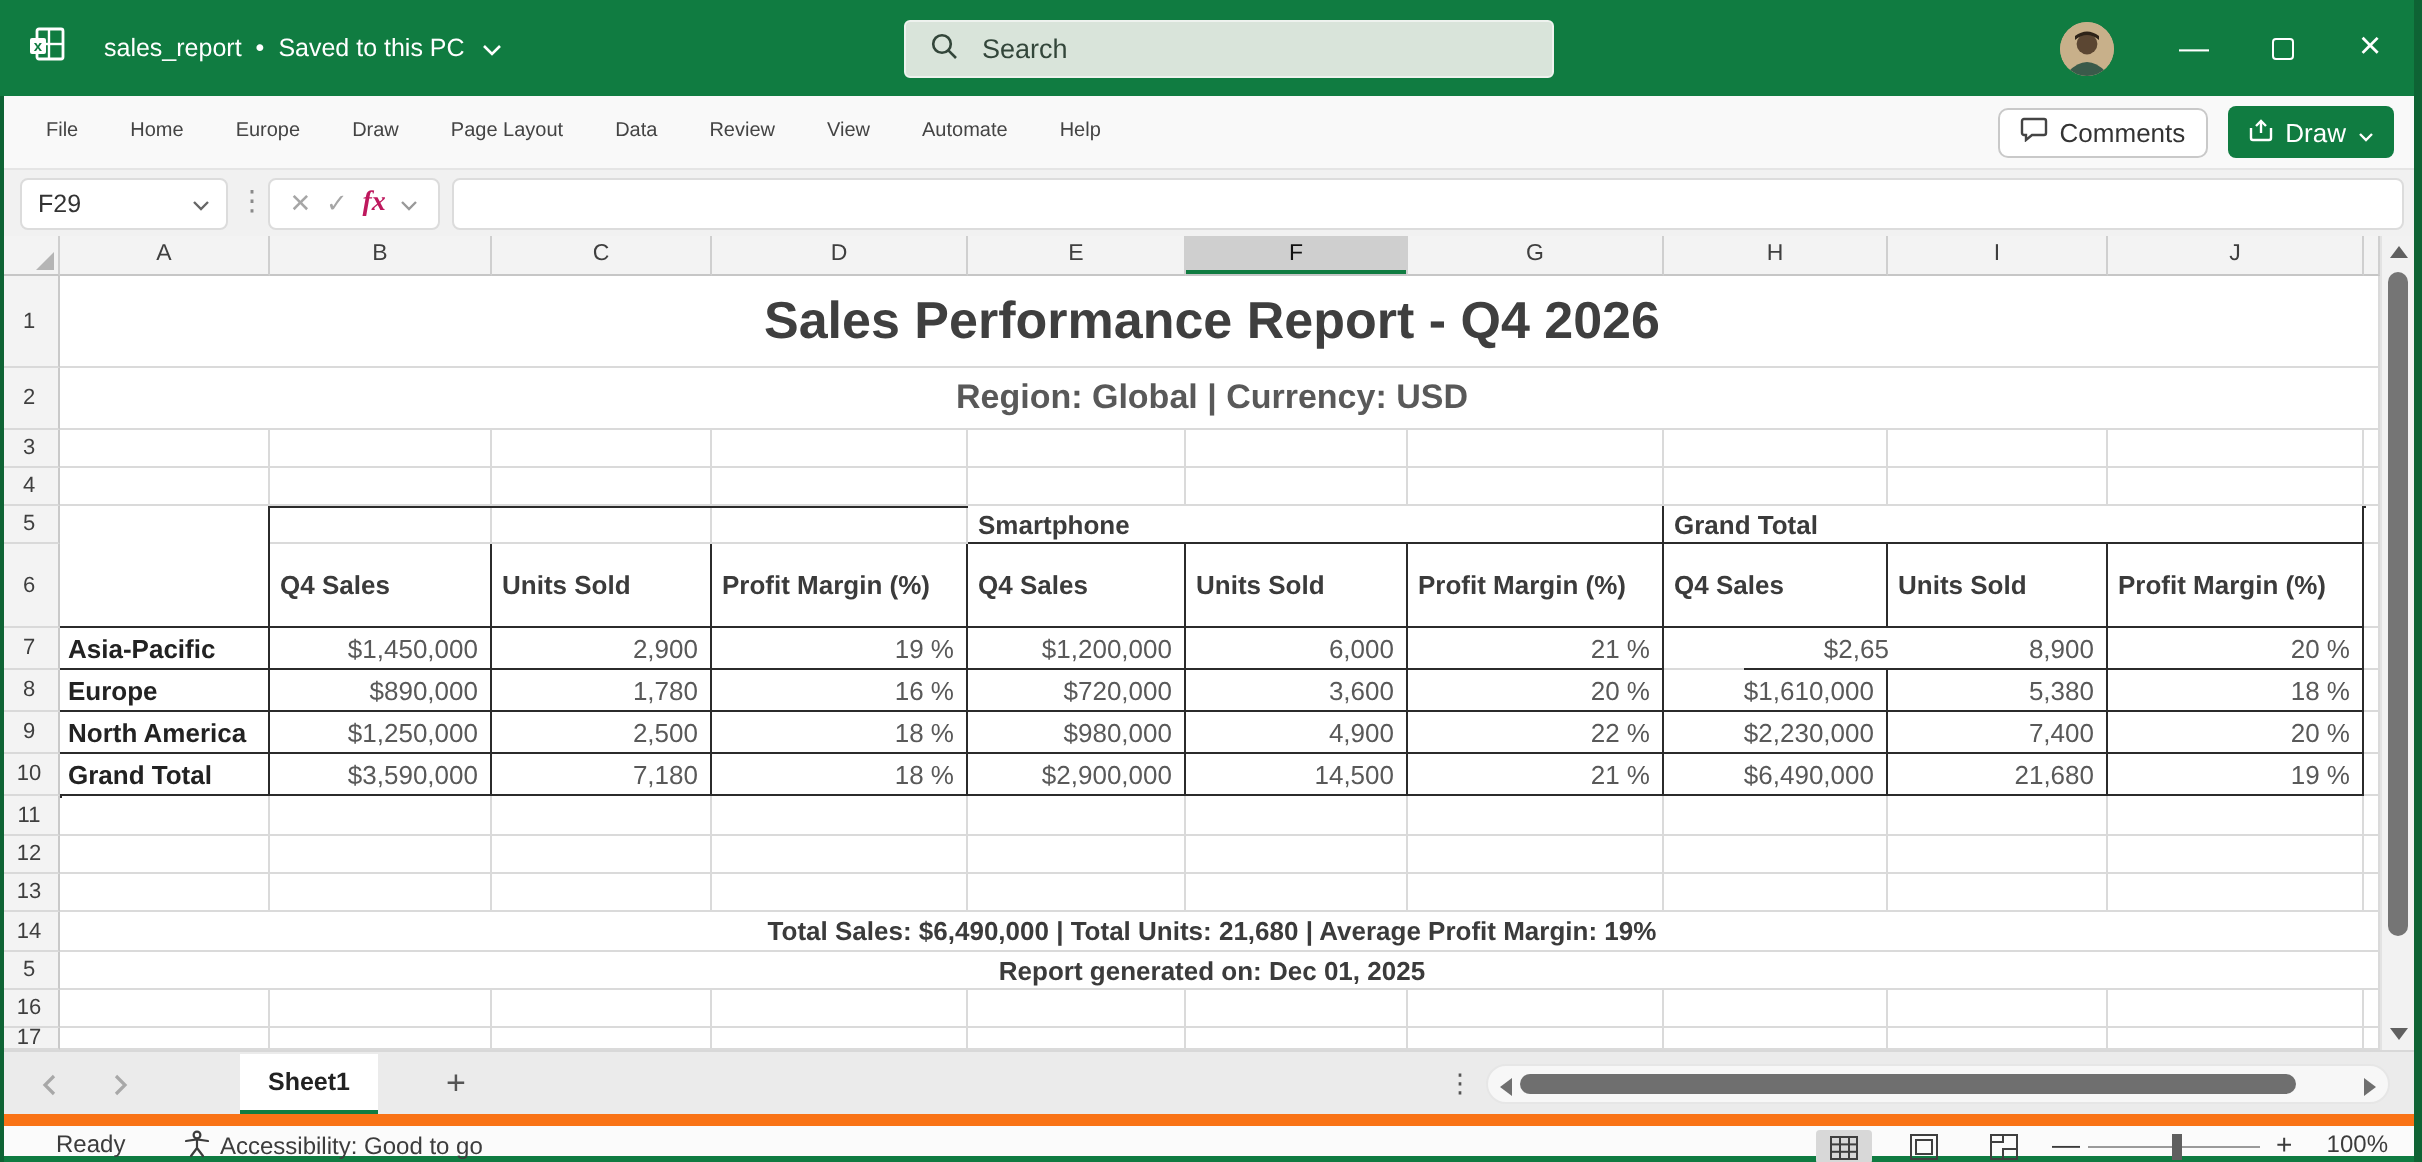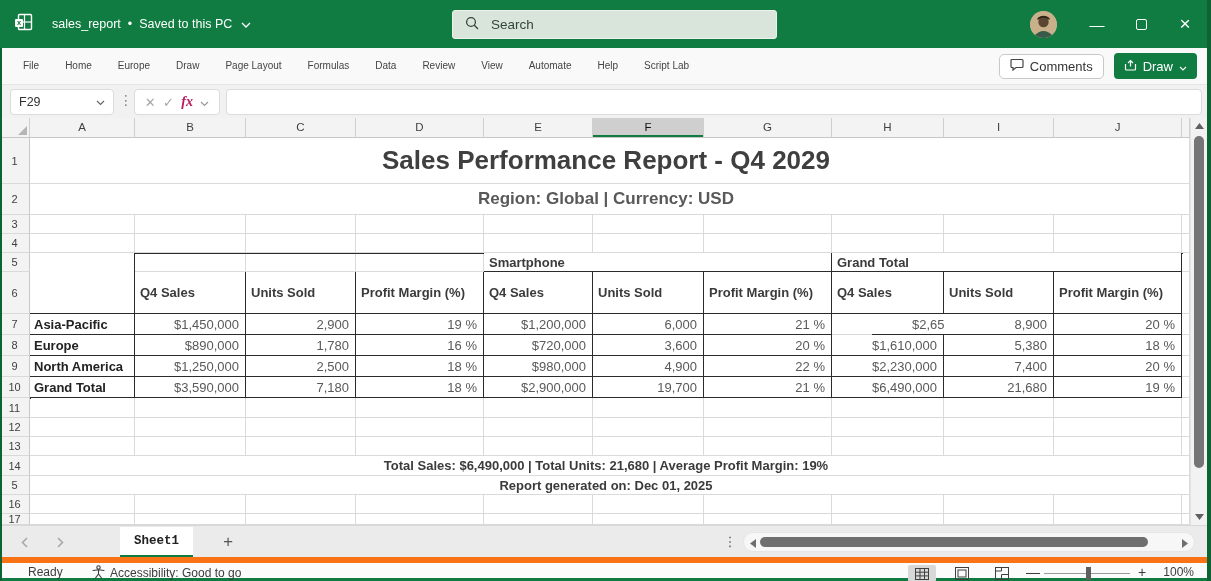--- a/index.html
+++ b/index.html
@@ -72,21 +72,21 @@
   .thdr { font-weight:bold; color:#3b3b3b; padding-left:5px; }
   .tlabel { font-weight:bold; color:#222; padding-left:4px; }
   .tval { color:#595959; justify-content:flex-end; padding-right:6px; }
 
   
   #vscroll { position:absolute; left:1190px; top:0; width:17px; height:407px; background:#f2f2f2; border-left:1px solid #e3e3e3; }
   #vscroll .thumb { position:absolute; left:3px; top:18px; width:10px; height:332px; background:#757575; border-radius:5px; }
   .sarrow { position:absolute; left:0; width:17px; height:16px; display:flex; align-items:center; justify-content:center; }
 
   
-  #tabbar { left:0; top:525px; width:1211px; height:32px; background:#ebebeb; border-top:1px solid #d8d8d8;font-family:Liberation Mono, monospace; }
+  #tabbar { left:0; top:525px; width:1211px; height:32px; background:#ebebeb; border-top:1px solid #d8d8d8; }
   .nav-arrow { position:absolute; top:0; height:32px; width:24px; display:flex; align-items:center; justify-content:center; color:#a8a8a8; }
   #sheet-tab { position:absolute; left:120px; top:1px; height:31px; background:#fff; border-bottom:3px solid var(--green,#107C41);
                padding:0 14px; display:flex; align-items:center; font-size:12.5px; font-weight:bold; color:#222; }
   #add-sheet { position:absolute; left:214px; top:0; height:32px; width:28px; display:flex; align-items:center;
                justify-content:center; color:#555; font-size:17px; }
   #tab-more { position:absolute; left:722px; top:0; height:32px; width:16px; display:flex; align-items:center;
               justify-content:center; color:#555; font-size:13px; }
   #hscroll { position:absolute; left:743px; top:6px; width:452px; height:20px; background:#f7f7f7;
              border:1px solid #e6e6e6; border-radius:10px; }
   #hscroll .thumb { position:absolute; left:16px; top:4px; width:388px; height:10px; background:#6f6f6f; border-radius:5px; }
@@ -156,27 +156,25 @@
   </div>
 </div>
 
 <div id="ribbon" class="abs">
   <div id="ribbon-tabs" style="display:flex;">
       <div class="rtab">File</div>
       <div class="rtab">Home</div>
       <div class="rtab">Europe</div>
       <div class="rtab">Draw</div>
       <div class="rtab">Page Layout</div>
-      <div class="rtab">Formulas</div>
       <div class="rtab">Data</div>
       <div class="rtab">Review</div>
       <div class="rtab">View</div>
       <div class="rtab">Automate</div>
       <div class="rtab">Help</div>
-      <div class="rtab">Script Lab</div>
     </div>
   <div id="ribbon-right">
     <div id="comments-btn">
       <span>
         <svg width="14" height="13" viewBox="0 0 14 13">
             <path d="M2 1.5 h10 a1 1 0 0 1 1 1 v6 a1 1 0 0 1 -1 1 h-6 l-3 2.5 v-2.5 h-1 a1 1 0 0 1 -1 -1 v-6 a1 1 0 0 1 1 -1 Z" fill="none" stroke="#444" stroke-width="1.2"></path>
           </svg>
       </span>
       <span>Comments</span>
     </div>
@@ -244,21 +242,21 @@
     <div class="chdr" style="left: 246px; width: 110px;">C</div>
     <div class="chdr" style="left: 356px; width: 128px;">D</div>
     <div class="chdr" style="left: 484px; width: 109px;">E</div>
     <div class="chdr sel" style="left: 593px; width: 111px;">F</div>
     <div class="chdr" style="left: 704px; width: 128px;">G</div>
     <div class="chdr" style="left: 832px; width: 112px;">H</div>
     <div class="chdr" style="left: 944px; width: 110px;">I</div>
     <div class="chdr" style="left: 1054px; width: 128px;">J</div>
     <div class="chdr" style="left: 1182px; width: 8px;"></div>
     <div class="rhdr" style="top: 20px; height: 46px;">1</div>
-    <div class="gcell merged m-title" style="left: 30px; top: 20px; width: 1152px; height: 46px;">Sales Performance Report - Q4 2029</div>
+    <div class="gcell merged m-title" style="left: 30px; top: 20px; width: 1152px; height: 46px;">Sales Performance Report - Q4 2026</div>
     <div class="gcell" style="left: 1182px; top: 20px; width: 8px; height: 46px;"></div>
     <div class="rhdr" style="top: 66px; height: 31px;">2</div>
     <div class="gcell merged m-subtitle" style="left: 30px; top: 66px; width: 1152px; height: 31px;">Region: Global | Currency: USD</div>
     <div class="gcell" style="left: 1182px; top: 66px; width: 8px; height: 31px;"></div>
     <div class="rhdr" style="top: 97px; height: 19px;">3</div>
     <div class="gcell" style="left: 30px; top: 97px; width: 105px; height: 19px;"></div>
     <div class="gcell" style="left: 135px; top: 97px; width: 111px; height: 19px;"></div>
     <div class="gcell" style="left: 246px; top: 97px; width: 110px; height: 19px;"></div>
     <div class="gcell" style="left: 356px; top: 97px; width: 128px; height: 19px;"></div>
     <div class="gcell" style="left: 484px; top: 97px; width: 109px; height: 19px;"></div>
@@ -459,21 +457,21 @@
     <div class="tcell tval" style="left: 593px; top: 238px; width: 111px; height: 21px;">4,900</div>
     <div class="tcell tval" style="left: 704px; top: 238px; width: 128px; height: 21px;">22 %</div>
     <div class="tcell tval" style="left: 832px; top: 238px; width: 112px; height: 21px;">$2,230,000</div>
     <div class="tcell tval" style="left: 944px; top: 238px; width: 110px; height: 21px;">7,400</div>
     <div class="tcell tval" style="left: 1054px; top: 238px; width: 128px; height: 21px;">20 %</div>
     <div class="tcell tlabel" style="left: 30px; top: 259px; width: 105px; height: 21px;">Grand Total</div>
     <div class="tcell tval" style="left: 135px; top: 259px; width: 111px; height: 21px;">$3,590,000</div>
     <div class="tcell tval" style="left: 246px; top: 259px; width: 110px; height: 21px;">7,180</div>
     <div class="tcell tval" style="left: 356px; top: 259px; width: 128px; height: 21px;">18 %</div>
     <div class="tcell tval" style="left: 484px; top: 259px; width: 109px; height: 21px;">$2,900,000</div>
-    <div class="tcell tval" style="left: 593px; top: 259px; width: 111px; height: 21px;">19,700</div>
+    <div class="tcell tval" style="left: 593px; top: 259px; width: 111px; height: 21px;">14,500</div>
     <div class="tcell tval" style="left: 704px; top: 259px; width: 128px; height: 21px;">21 %</div>
     <div class="tcell tval" style="left: 832px; top: 259px; width: 112px; height: 21px;">$6,490,000</div>
     <div class="tcell tval" style="left: 944px; top: 259px; width: 110px; height: 21px;">21,680</div>
     <div class="tcell tval" style="left: 1054px; top: 259px; width: 128px; height: 21px;">19 %</div>
   </div>
 
 <div id="tabbar" class="abs">
   <div class="nav-arrow" style="left:12px;">
     <svg width="7" height="11" viewBox="0 0 7 11">
         <path d="M6 1 L1.5 5.5 L6 10" fill="none" stroke="#a8a8a8" stroke-width="1.6"></path>

